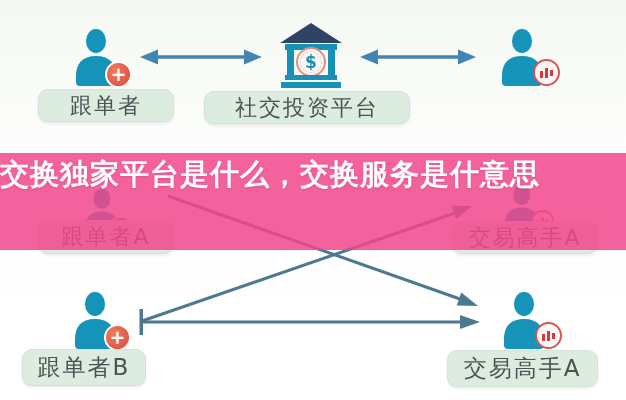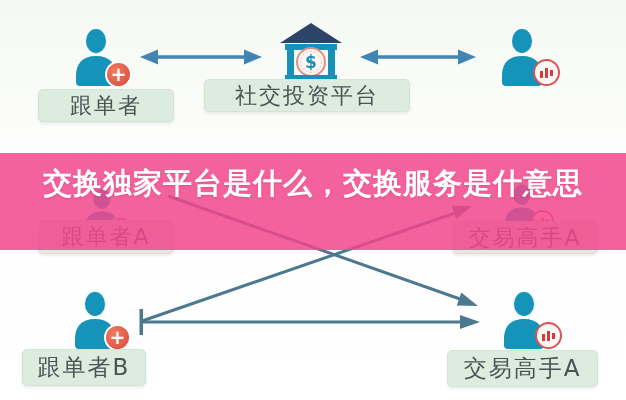--- a/index.html
+++ b/index.html
@@ -5,21 +5,21 @@
   html,body{margin:0;padding:0;background:#fff;}
   .stage{
     position:relative;width:626px;height:400px;overflow:hidden;
     font-family:"DejaVu Sans","Liberation Sans",sans-serif;
     background:linear-gradient(180deg,#f5f8f2 0%,#fdfefd 40%,#ffffff 100%);
   }
   svg.arrow-layer{position:absolute;left:0;top:0;z-index:1;}
   .node{position:absolute;z-index:2;}
   .pill{
     position:absolute;z-index:2;background:#dcecdf;border:1px solid #d2e4d6;
-    border-radius:5px;display:flex;align-items:center;justify-content:center;
+    border-radius:10px;display:flex;align-items:center;justify-content:center;
     color:#4b5254;font-size:22px;letter-spacing:2px;
     box-shadow:0 2px 3px rgba(0,0,0,0.07);
   }
   .person-wrap{position:relative;width:56px;height:60px;}
   .scale85{transform:scale(0.85);transform-origin:top left;}
   .badge-plus{
     position:absolute;right:-8px;bottom:-2px;width:27px;height:27px;border-radius:50%;
     background:radial-gradient(circle at 35% 35%, #ef7a5e, #d94a3f);
     border:2px solid #fff;box-sizing:border-box;
     display:flex;align-items:center;justify-content:center;
@@ -28,21 +28,21 @@
   .badge-trader{
     position:absolute;right:-10px;bottom:0px;width:27px;height:27px;border-radius:50%;
     background:#fdf7f5;border:2px solid #d95454;box-sizing:border-box;
     display:flex;align-items:center;justify-content:center;
   }
   .banner{
     position:absolute;left:0;top:153px;width:626px;height:97px;z-index:3;
     background:rgba(241,70,140,0.85);
   }
   .banner-text{
-    margin-top:11px;text-align:center;color:#ffffff;
+    margin-top:2px;text-align:left;color:#ffffff;
     font-size:29px;font-weight:800;letter-spacing:1px;
     text-shadow:0 1px 2px rgba(180,30,90,0.25);
     white-space:nowrap;
   }
 </style>
 </head>
 <body>
 
 <div class="stage">
 
@@ -98,21 +98,21 @@
       <rect x="6" y="23" width="52" height="6" fill="#1791b5"></rect>
       <rect x="8" y="29" width="7" height="25" fill="#1791b5"></rect>
       <rect x="49" y="29" width="7" height="25" fill="#1791b5"></rect>
       <circle cx="32" cy="41" r="14" fill="#fdf6f2" stroke="#dd8f88" stroke-width="2"></circle>
       <circle cx="32" cy="41" r="10.5" fill="none" stroke="#e8c3ba" stroke-width="1" stroke-dasharray="2,2"></circle>
       <text x="32" y="47" text-anchor="middle" font-size="17" font-weight="bold" fill="#1791b5">$</text>
       <rect x="6" y="54" width="52" height="5" fill="#1791b5"></rect>
       <rect x="2" y="61" width="60" height="6" fill="#1791b5"></rect>
     </svg>
   </div>
-  <div class="pill" style="left:204px;top:79px;width:204px;height:31px;">
+  <div class="pill" style="left:204px;top:91px;width:204px;height:31px;">
     <span>社交投资平台</span>
   </div>
 
   <div class="node" style="left:494px;top:26px;">
     <div class="person-wrap">
       <svg width="56" height="60" viewBox="0 0 56 60">
         <path d="M28 30 C14 30 8 38 8 50 L8 56 Q8 60 12 60 L44 60 Q48 60 48 56 L48 50 C48 38 42 30 28 30 Z" fill="#1593b8"></path>
         <ellipse cx="28" cy="15" rx="11" ry="13" fill="#1593b8" stroke="rgba(255,255,255,0.9)" stroke-width="2"></ellipse>
       </svg>
       <div class="badge-trader">

